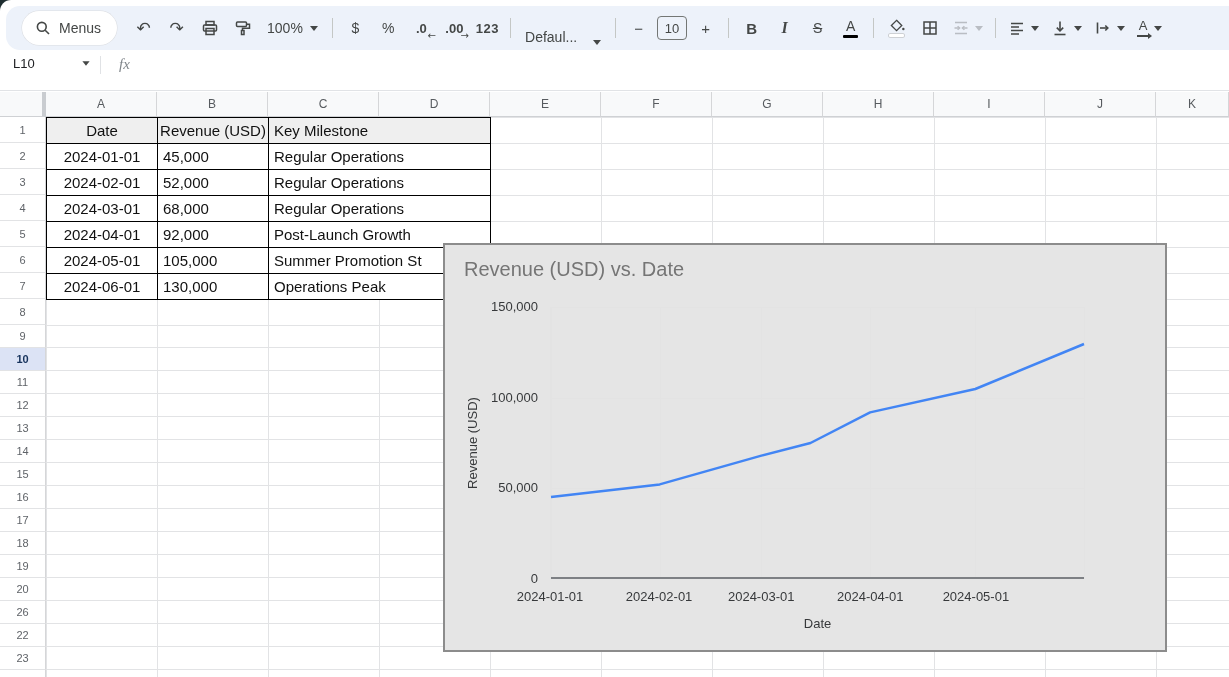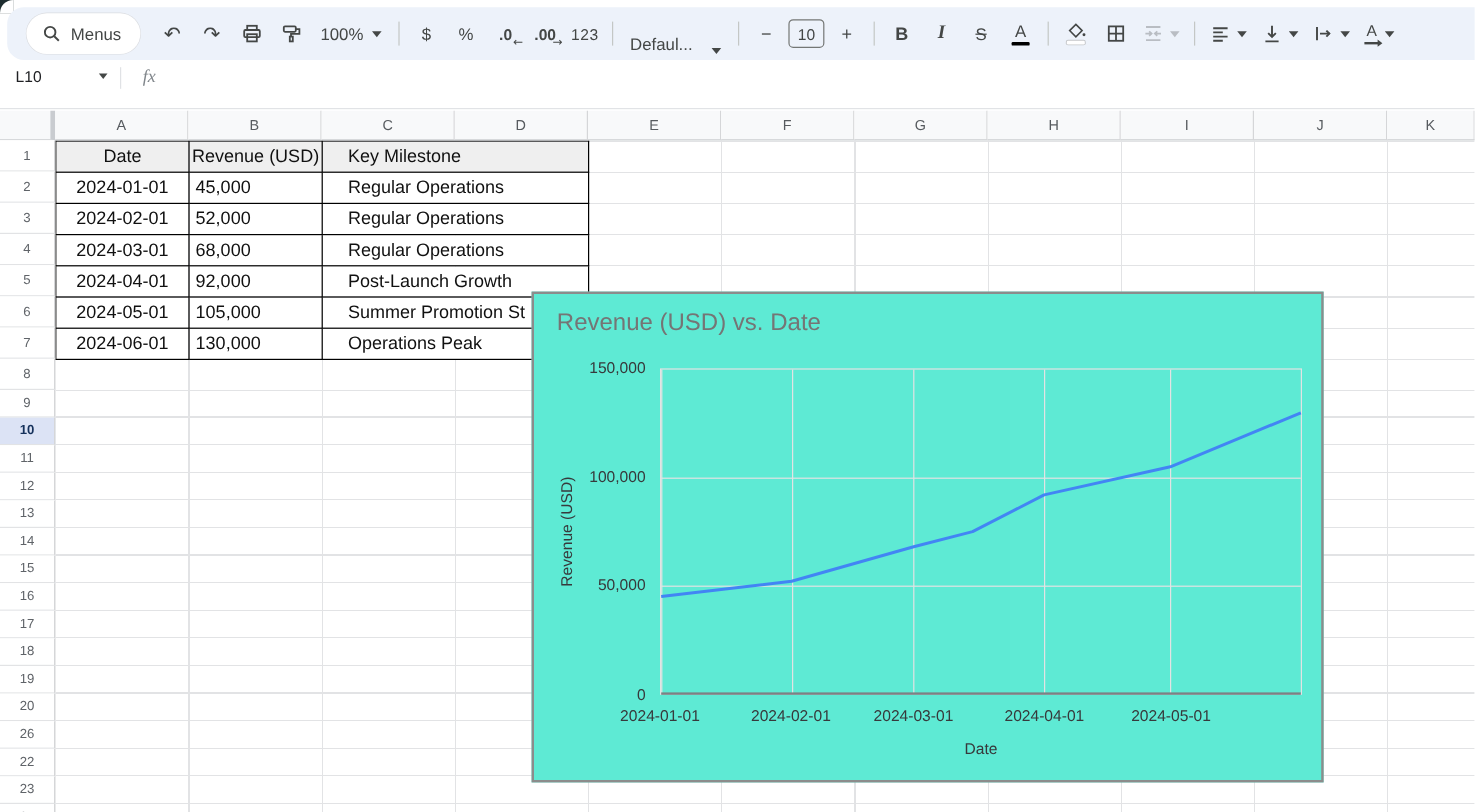--- a/index.html
+++ b/index.html
@@ -31,21 +31,21 @@
     font-family:"Liberation Sans", sans-serif; position:relative; padding:0 5px;
   }
   .tb-btn svg { display:block; }
   .sep { width:1px; height:20px; background:#c4c7c5; margin:0 6px; flex:none; }
   .caret { width:0; height:0; border-left:4px solid transparent; border-right:4px solid transparent; border-top:5px solid #444746; display:inline-block; }
   .caret.dim { border-top-color:#b9bdc3; }
   .tb-ctl { display:flex; align-items:center; gap:7px; height:34px; padding:0 8px; border-radius:6px; font-size:14px; color:#444746; }
   .dec { font-size:13px; font-weight:600; }
   .dec em { position:absolute; font-style:normal; font-size:10px; right:2px; bottom:4px; font-weight:400; }
   .fmt-txt { font-size:14px; }
-  .b123 { font-size:13px; font-weight:400; letter-spacing:0.5px; }
+  .b123 { font-size:13px; font-weight:700; letter-spacing:0.5px; }
   .font-size-box {
     width:30px; height:24px; border:1px solid #747775; border-radius:4px;
     display:flex; align-items:center; justify-content:center; font-size:13px; color:#444746; margin:0 2px;
   }
   .bold-g { font-weight:700; font-size:15px; }
   .italic-g { font-style:italic; font-family:"Liberation Serif", serif; font-size:16px; font-weight:600; }
   .strike-g { font-size:14px; text-decoration:line-through; }
   .stack { display:flex; flex-direction:column; align-items:center; line-height:1; }
   .stack .letter { font-size:14px; line-height:14px; }
   .color-bar { width:15px; height:3px; border-radius:1px; margin-top:2px; }
@@ -95,26 +95,26 @@
   
   .data-table {
     position:absolute; top:25px; left:46px; z-index:2; border-collapse:collapse; table-layout:fixed;
     width:444px; font-size:15px; color:#111;
   }
   .data-table td { border:1px solid #000; height:26px; padding:0; overflow:hidden; white-space:nowrap; background:#fff; }
   .data-table tr.hdr td { background:#efefef; }
   .data-table td.ca { text-align:center; }
   .data-table td.cb { padding-left:5px; }
   .data-table td.cb-h { text-align:center; padding:0; }
-  .data-table td.cc { padding-left:21px; }
+  .data-table td.cc { padding-left:5px; }
 
   
   .chart-card {
-    position:absolute; left:443px; top:151px; width:660px; height:409px;
-    background:#5eead4; border:2px solid #8c8c8c; z-index:5;
+    position:absolute; left:443px; top:151px; width:724px; height:409px;
+    background:#e5e5e5; border:2px solid #8c8c8c; z-index:5;
   }
   .chart-title { position:absolute; left:19px; top:13px; font-size:20px; color:#757575; }
   .plot { position:absolute; left:105px; top:62px; width:535px; height:272px; border:1px solid #e3e3e3; }
   .plot svg { position:absolute; inset:0; width:100%; height:100%; overflow:visible; }
   .vgrid { position:absolute; top:0; bottom:0; width:1px; background:#e3e3e3; }
   .hgrid { position:absolute; left:0; right:0; height:1px; background:#e3e3e3; }
   .axisline { position:absolute; left:0; right:0; bottom:-1px; height:2px; background:#7d8084; }
   .y-labels { position:absolute; left:0; top:62px; width:99px; height:272px; }
   .y-lab { position:absolute; right:6px; font-size:13px; color:#37393b; height:16px; line-height:16px; }
   .x-labels { position:absolute; left:105px; top:344px; width:535px; height:16px; }

